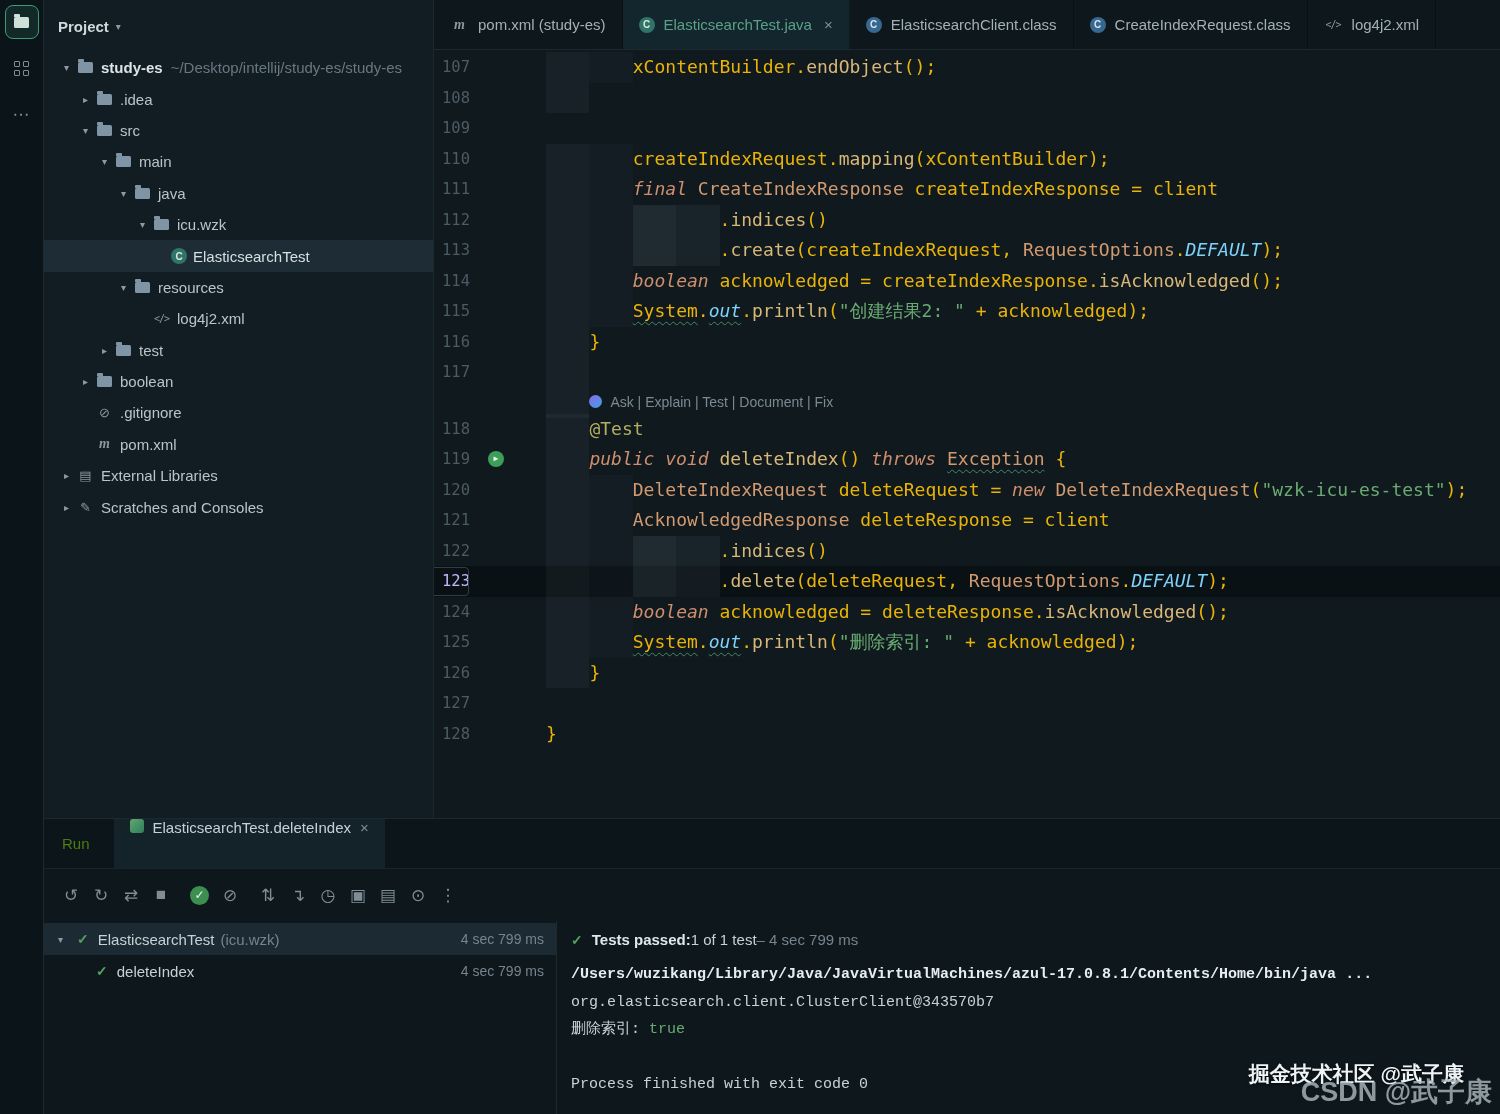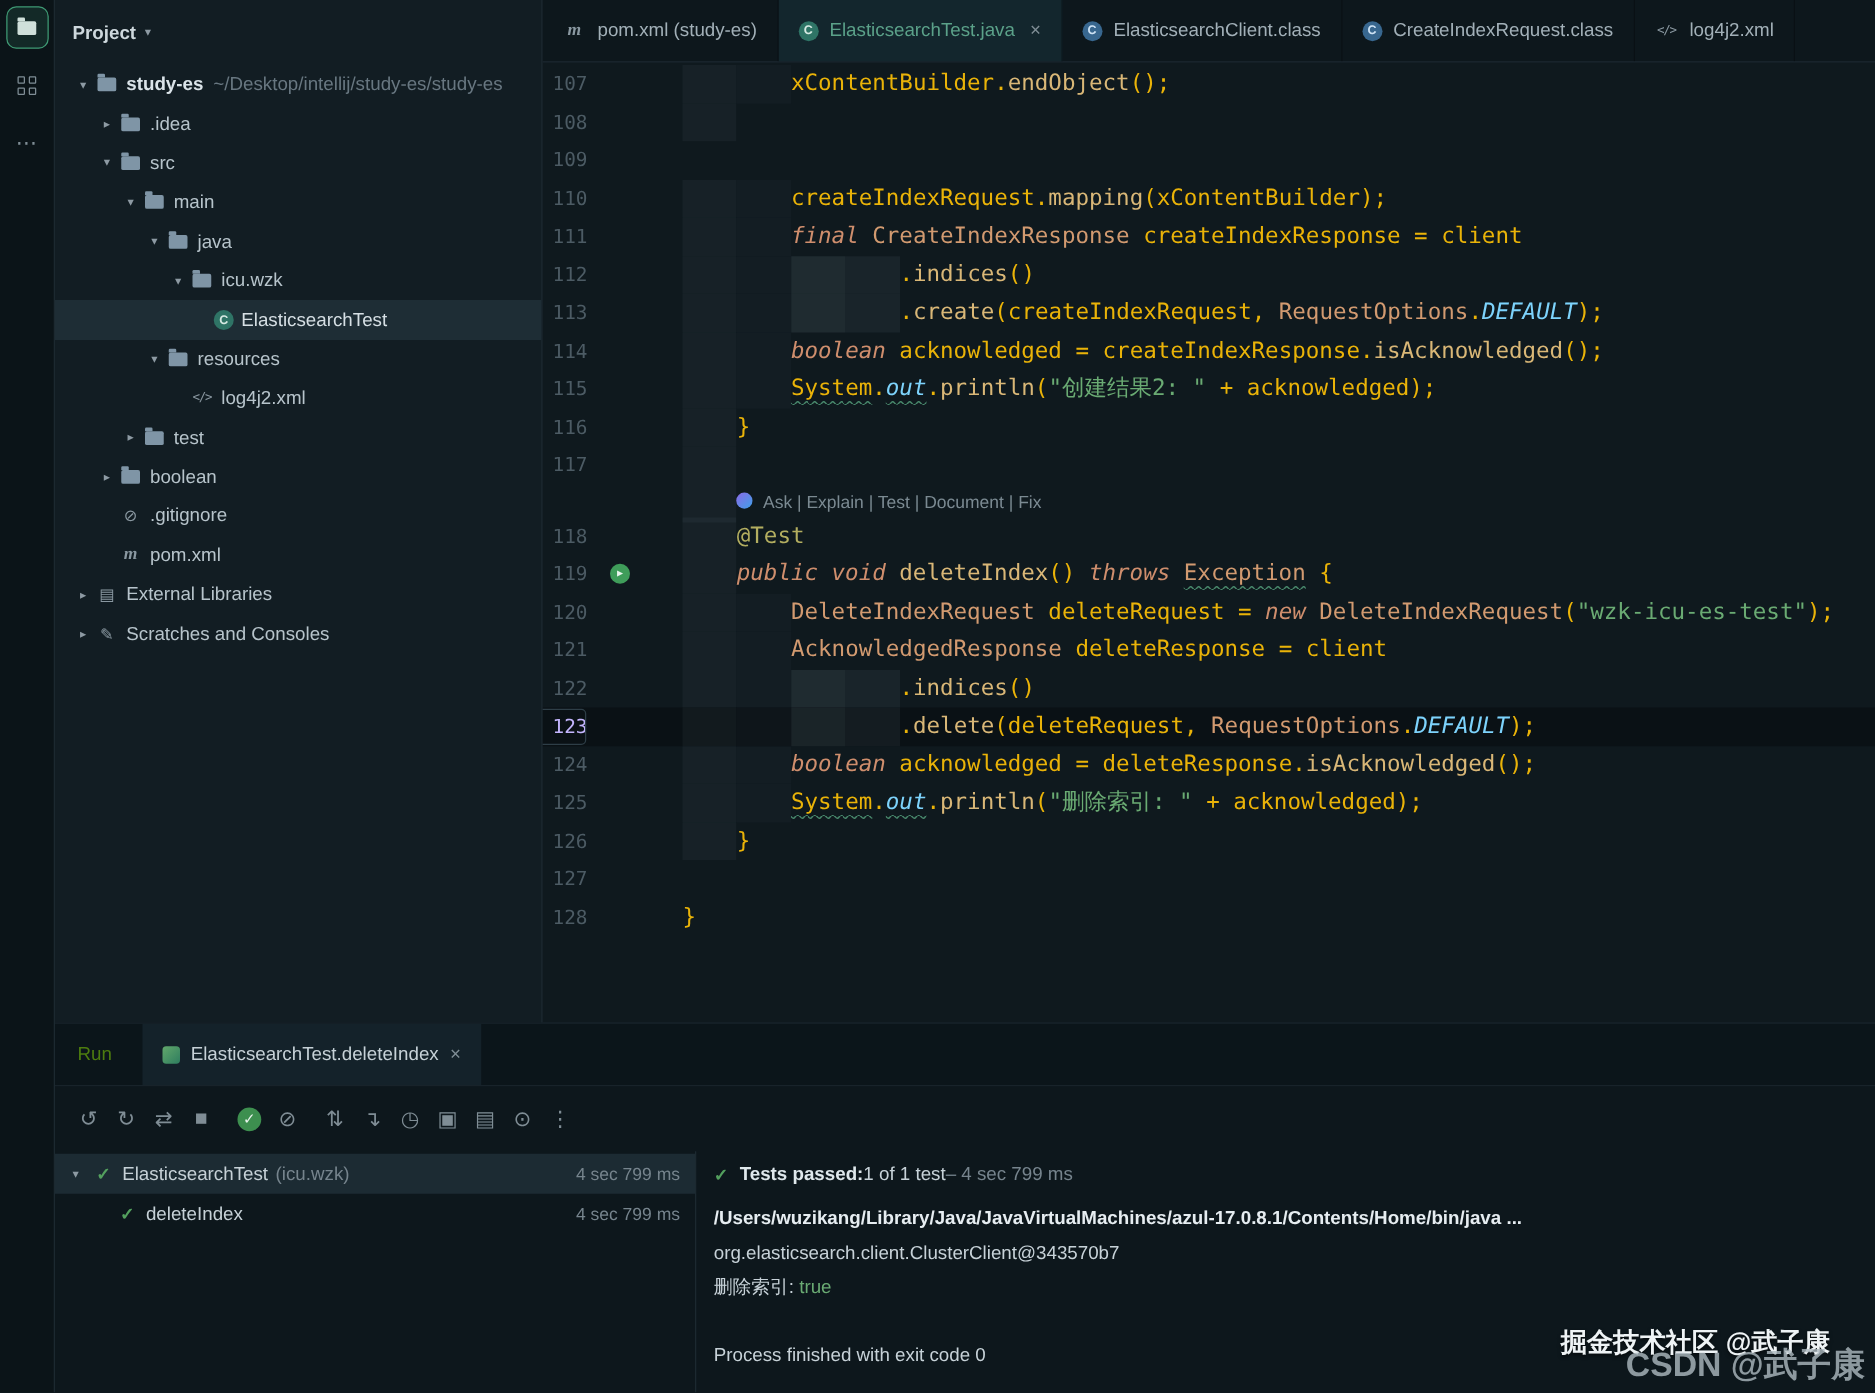--- a/index.html
+++ b/index.html
@@ -70,42 +70,42 @@
   .a{color:#b3ae60}
   .w{text-decoration-line:underline;text-decoration-style:wavy;text-decoration-color:#47876b;text-decoration-thickness:1px;text-underline-offset:4px}
   .hintrow{height:26px;line-height:26px;display:flex}
   .hint-code{white-space:pre;flex:1}
   .hint-inner{display:inline-flex;align-items:center;gap:8px;font-family:"Liberation Sans",sans-serif;font-size:14px;color:#7b8a92;vertical-align:middle;cursor:pointer}
 
   
   .bottom{position:absolute;left:44px;top:818px;right:0;bottom:0;background:#0d171c;border-top:1px solid #1c2930;z-index:2}
   .btabs{height:50px;background:#0b151a;display:flex;align-items:stretch;border-bottom:1px solid #18232a}
   .btitle{display:flex;align-items:center;padding:0 24px 0 18px;color:#4d7c0f;font-size:15px}
-  .btab{display:flex;align-items:center;gap:9px;padding:0 16px;background:#14222a;color:#c6d1d7;font-size:15px;cursor:pointer}
+  .btab{display:flex;align-items:flex-start;gap:9px;padding:0 16px;background:#14222a;color:#c6d1d7;font-size:15px;cursor:pointer}
   .btab .close{color:#7f8d95}
   .btoolbar{height:52px;display:flex;align-items:center;padding-left:12px}
   .tb{width:30px;text-align:center;color:#7f8d95;font-size:17px;cursor:pointer}
   .tb:nth-child(4){margin-right:8px}
   .tb:nth-child(6){margin-right:8px}
   .tbgreen{width:19px;height:19px;border-radius:50%;background:#3d8f4f;color:#eaf5ee;font-size:12px;display:flex;align-items:center;justify-content:center;margin:0 6px;cursor:pointer}
   .bcontent{position:absolute;top:102px;left:0;right:0;bottom:0;display:flex}
   .ttree{flex:0 0 513px;border-right:1px solid #1c2930;padding-top:2px}
   .ttrow{height:32px;display:flex;align-items:center;font-size:15px;color:#c6d1d7;padding:0 12px 0 14px;cursor:default}
   .ttrow.sel{background:#1c2b33}
   .ttrow.ind{padding-left:50px}
   .ttrow .chev{width:17px;color:#8d9aa3;font-size:10px}
   .check{color:#53a05e;font-weight:700;margin:0 9px 0 2px;font-size:14px}
   .tsuffix{color:#76848d;margin-left:6px}
   .ttime{margin-left:auto;color:#76848d;font-size:14px}
   .console{flex:1;position:relative;padding:10px 0 0 14px;color:#c7d2d8}
   .cstatus{display:flex;align-items:center;font-size:15px;margin-bottom:13px}
   .cstatus .check{margin:0 9px 0 0}
   .cs-bold{font-weight:700;color:#dfe8ec}
   .cs-dim{color:#76848d}
-  .cline{font-family:Liberation Sans, sans-serif;font-size:15px;line-height:27.5px;white-space:pre}
+  .cline{font-family:Liberation Mono, monospace;font-size:15px;line-height:27.5px;white-space:pre}
   .cline.bold{font-weight:700;color:#e6edf1}
   .cval{color:#6aab73}
   .cgap{height:27px}
 
   
   .wm1{position:absolute;right:36px;bottom:26px;color:#eef3f5;font-weight:700;font-size:21px;z-index:9;text-shadow:0 1px 3px rgba(0,0,0,.6)}
   .wm2{position:absolute;right:8px;bottom:4px;color:rgba(174,186,193,.8);font-weight:700;font-size:27px;z-index:9}
 </style>
 </head>
 <body>

